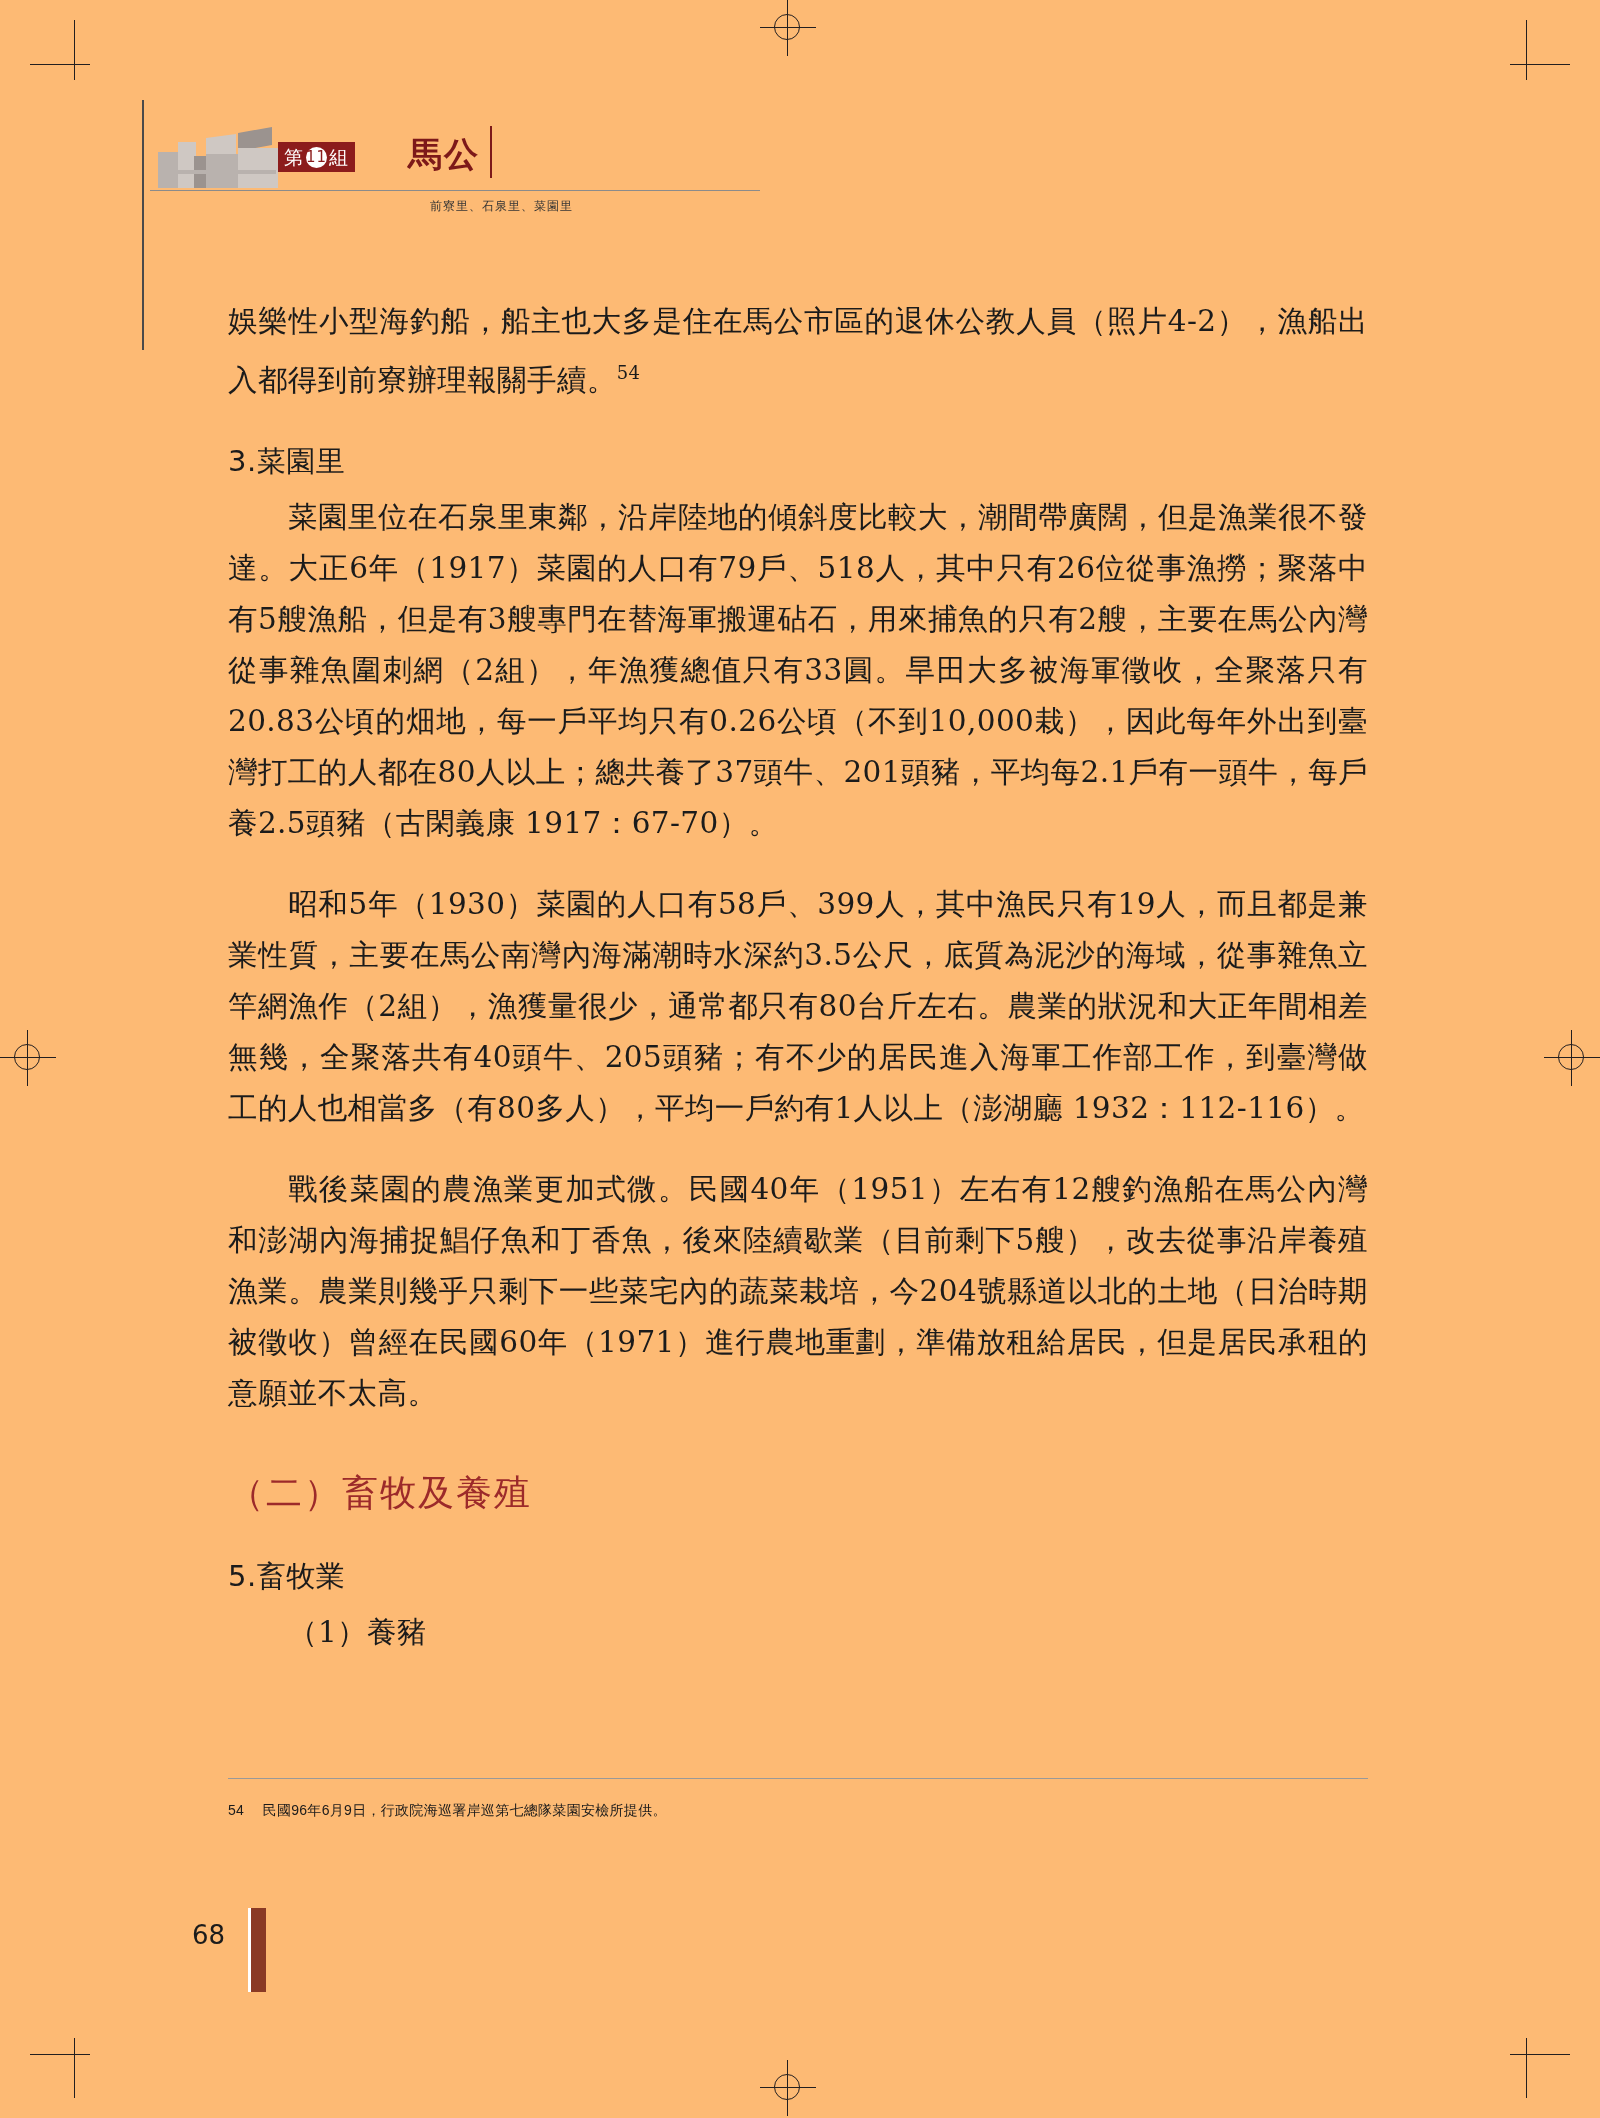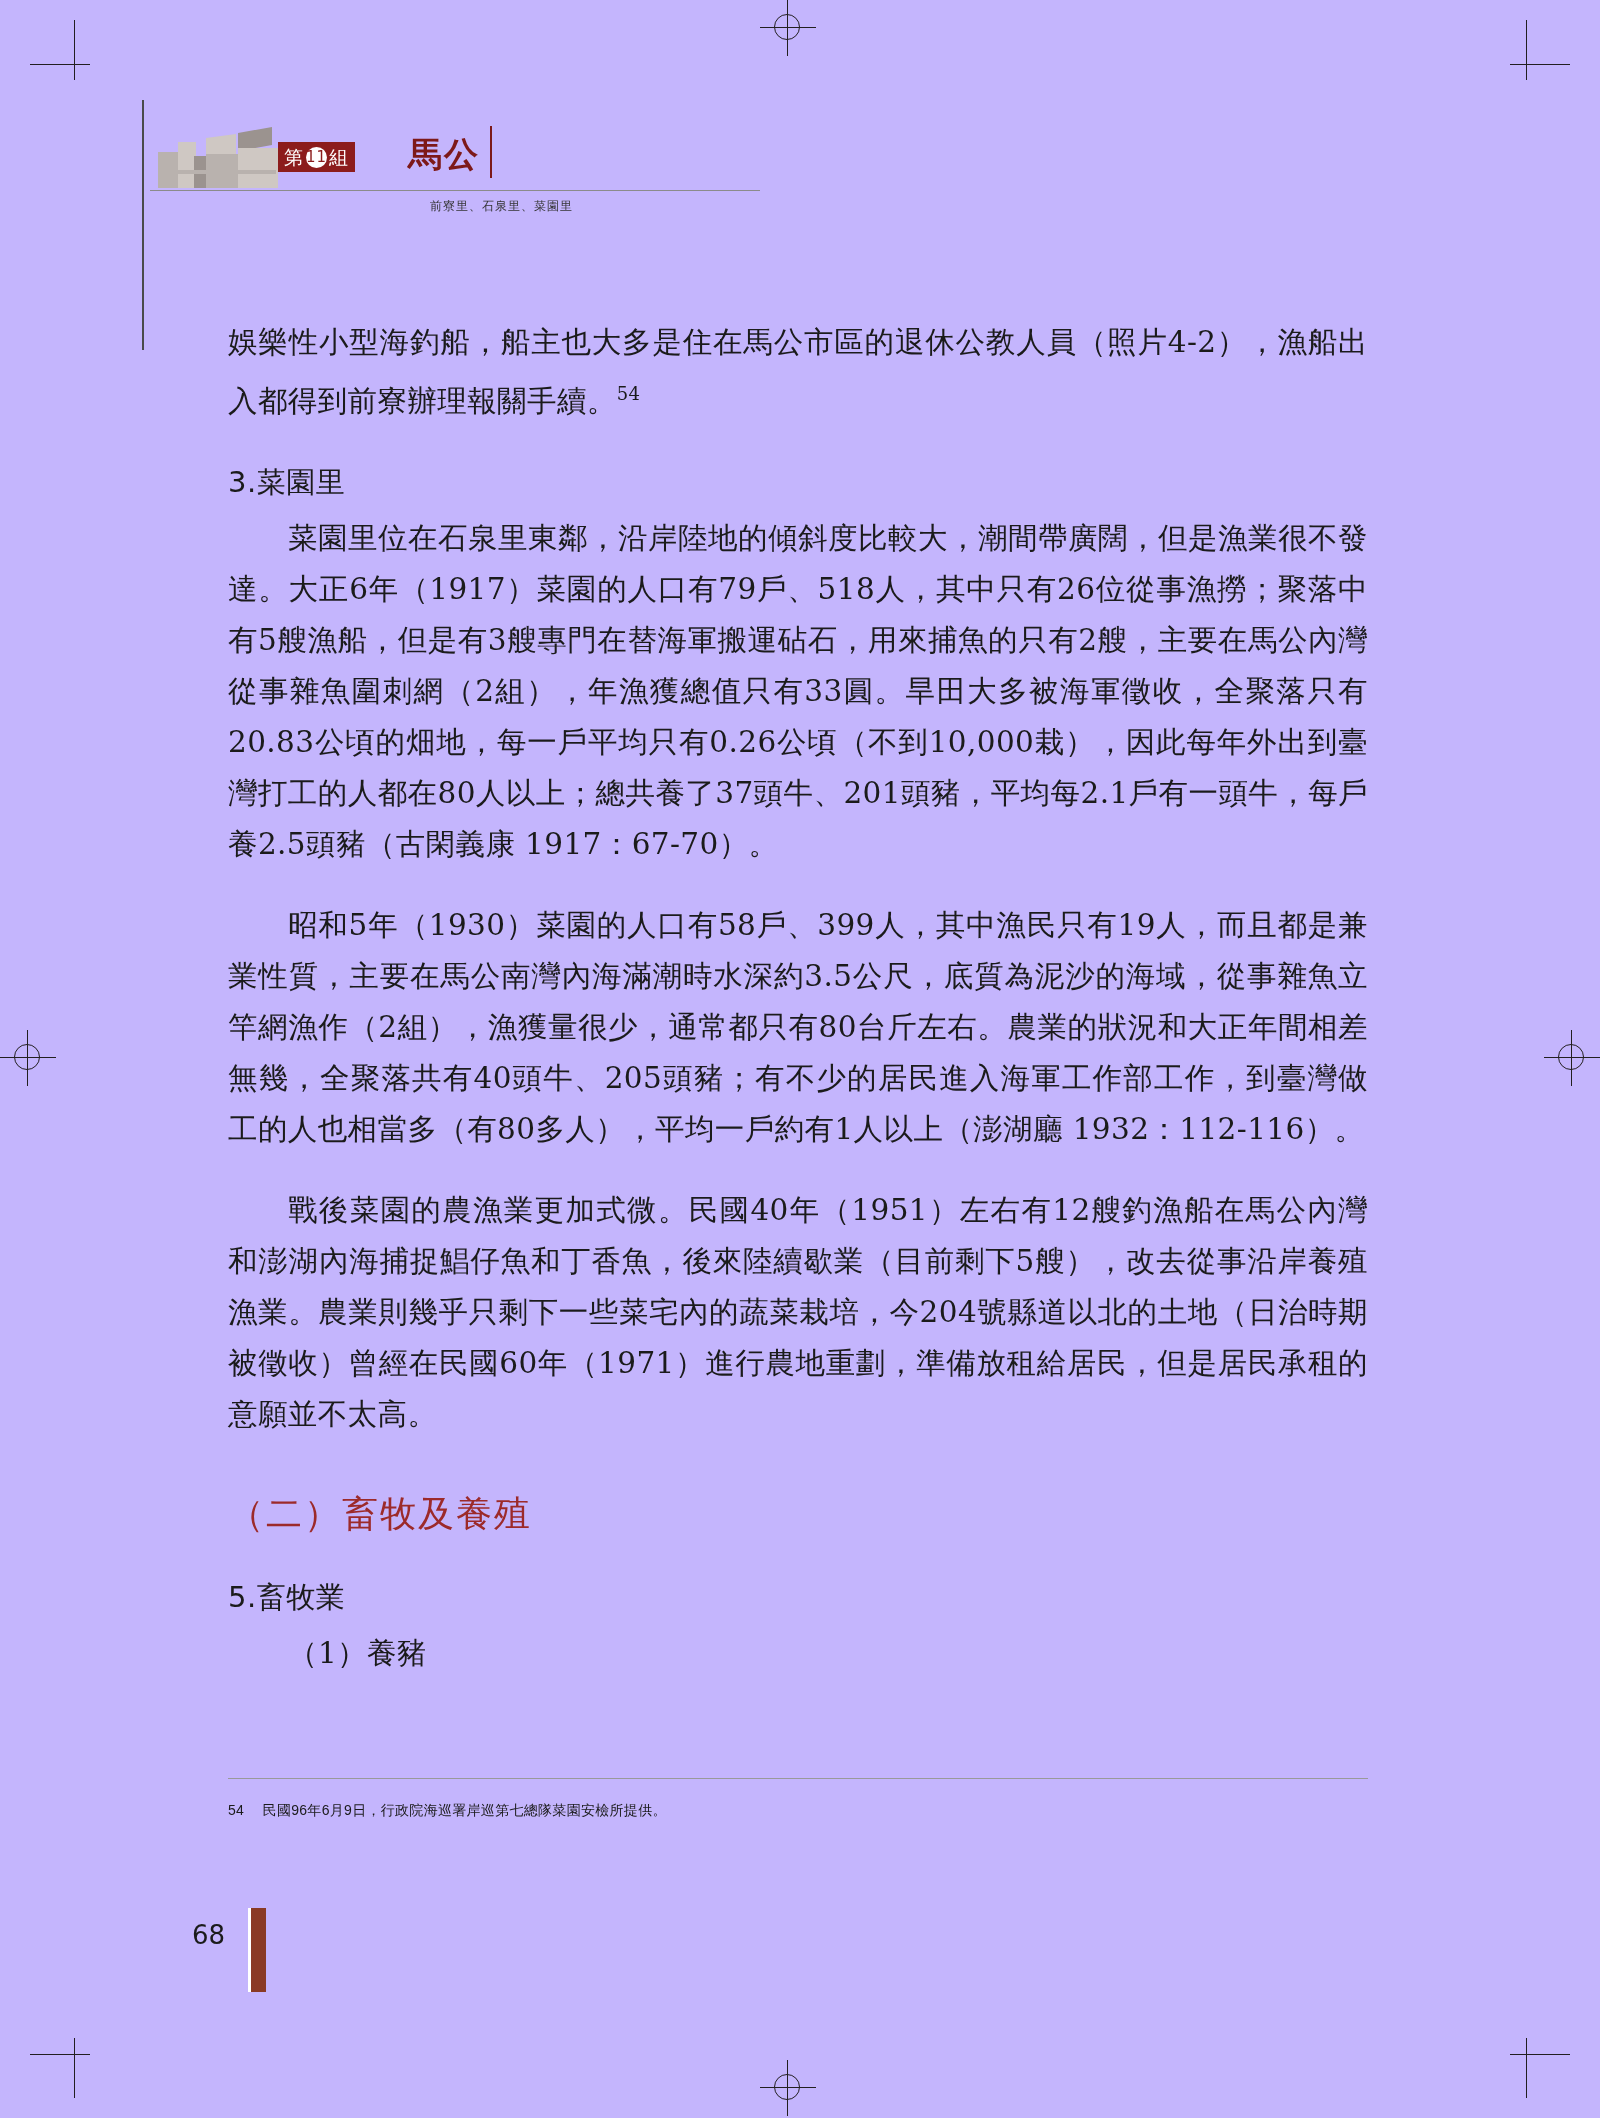--- a/index.html
+++ b/index.html
@@ -7,21 +7,21 @@
     padding: 0;
     background: #ffffff;
   }
   body {
     font-family: "DejaVu Serif", serif;
   }
   .page {
     position: relative;
     width: 1600px;
     height: 2118px;
-    background: #c4b5fd;
+    background: #fdba74;
     overflow: hidden;
   }
 
   
   .crop {
     position: absolute;
     background: transparent;
   }
   .crop span {
     position: absolute;
@@ -156,21 +156,21 @@
     top: 100px;
     width: 2px;
     height: 250px;
     background: #4a4a4a;
   }
 
   
   .content {
     position: absolute;
     left: 228px;
-    top: 317px;
+    top: 296px;
     width: 1140px;
   }
   .para {
     font-size: 29.5px;
     line-height: 51px;
     color: #1b1b1b;
     text-align: justify;
     letter-spacing: 0.4px;
     margin: 0 0 0 0;
     font-family: "DejaVu Serif", serif;

